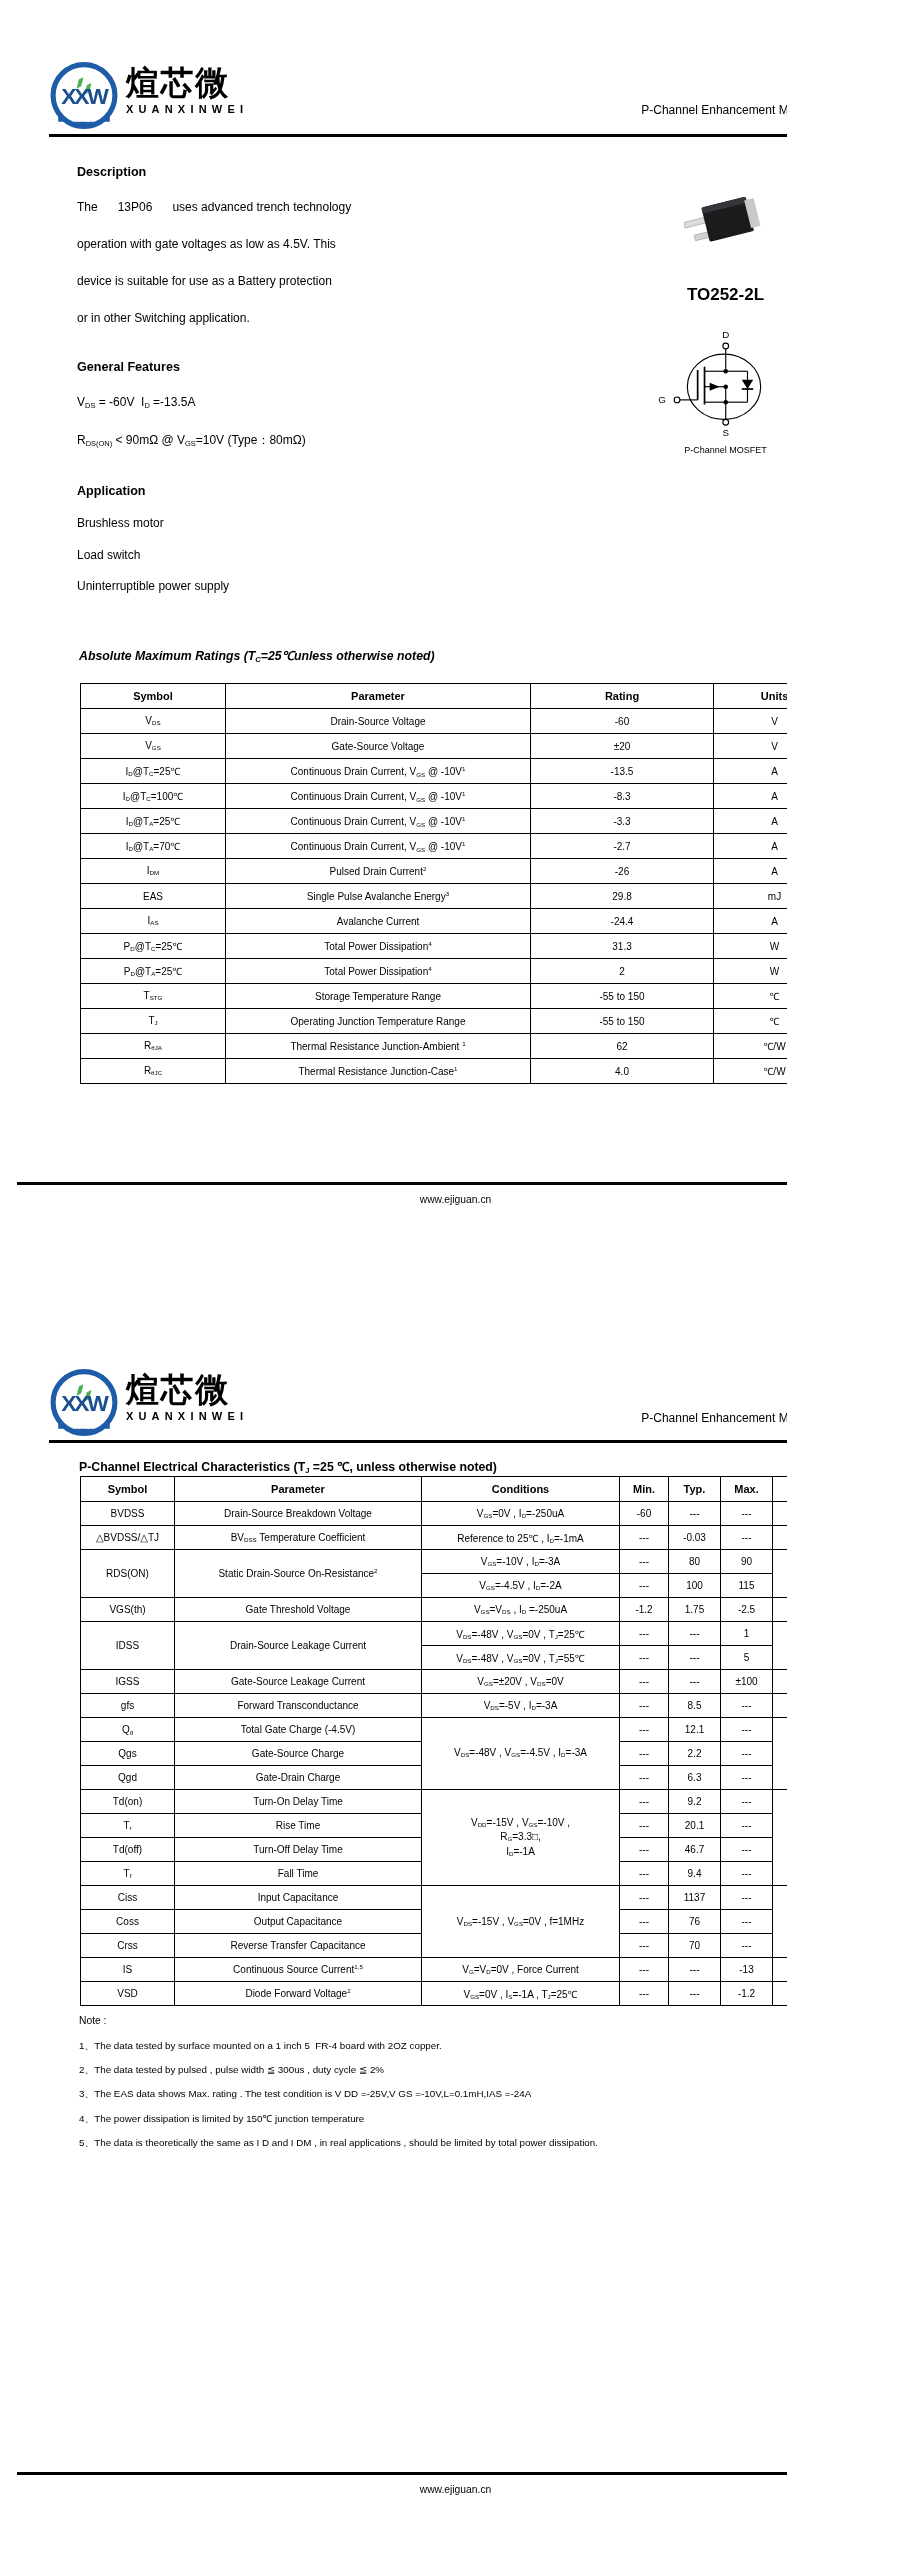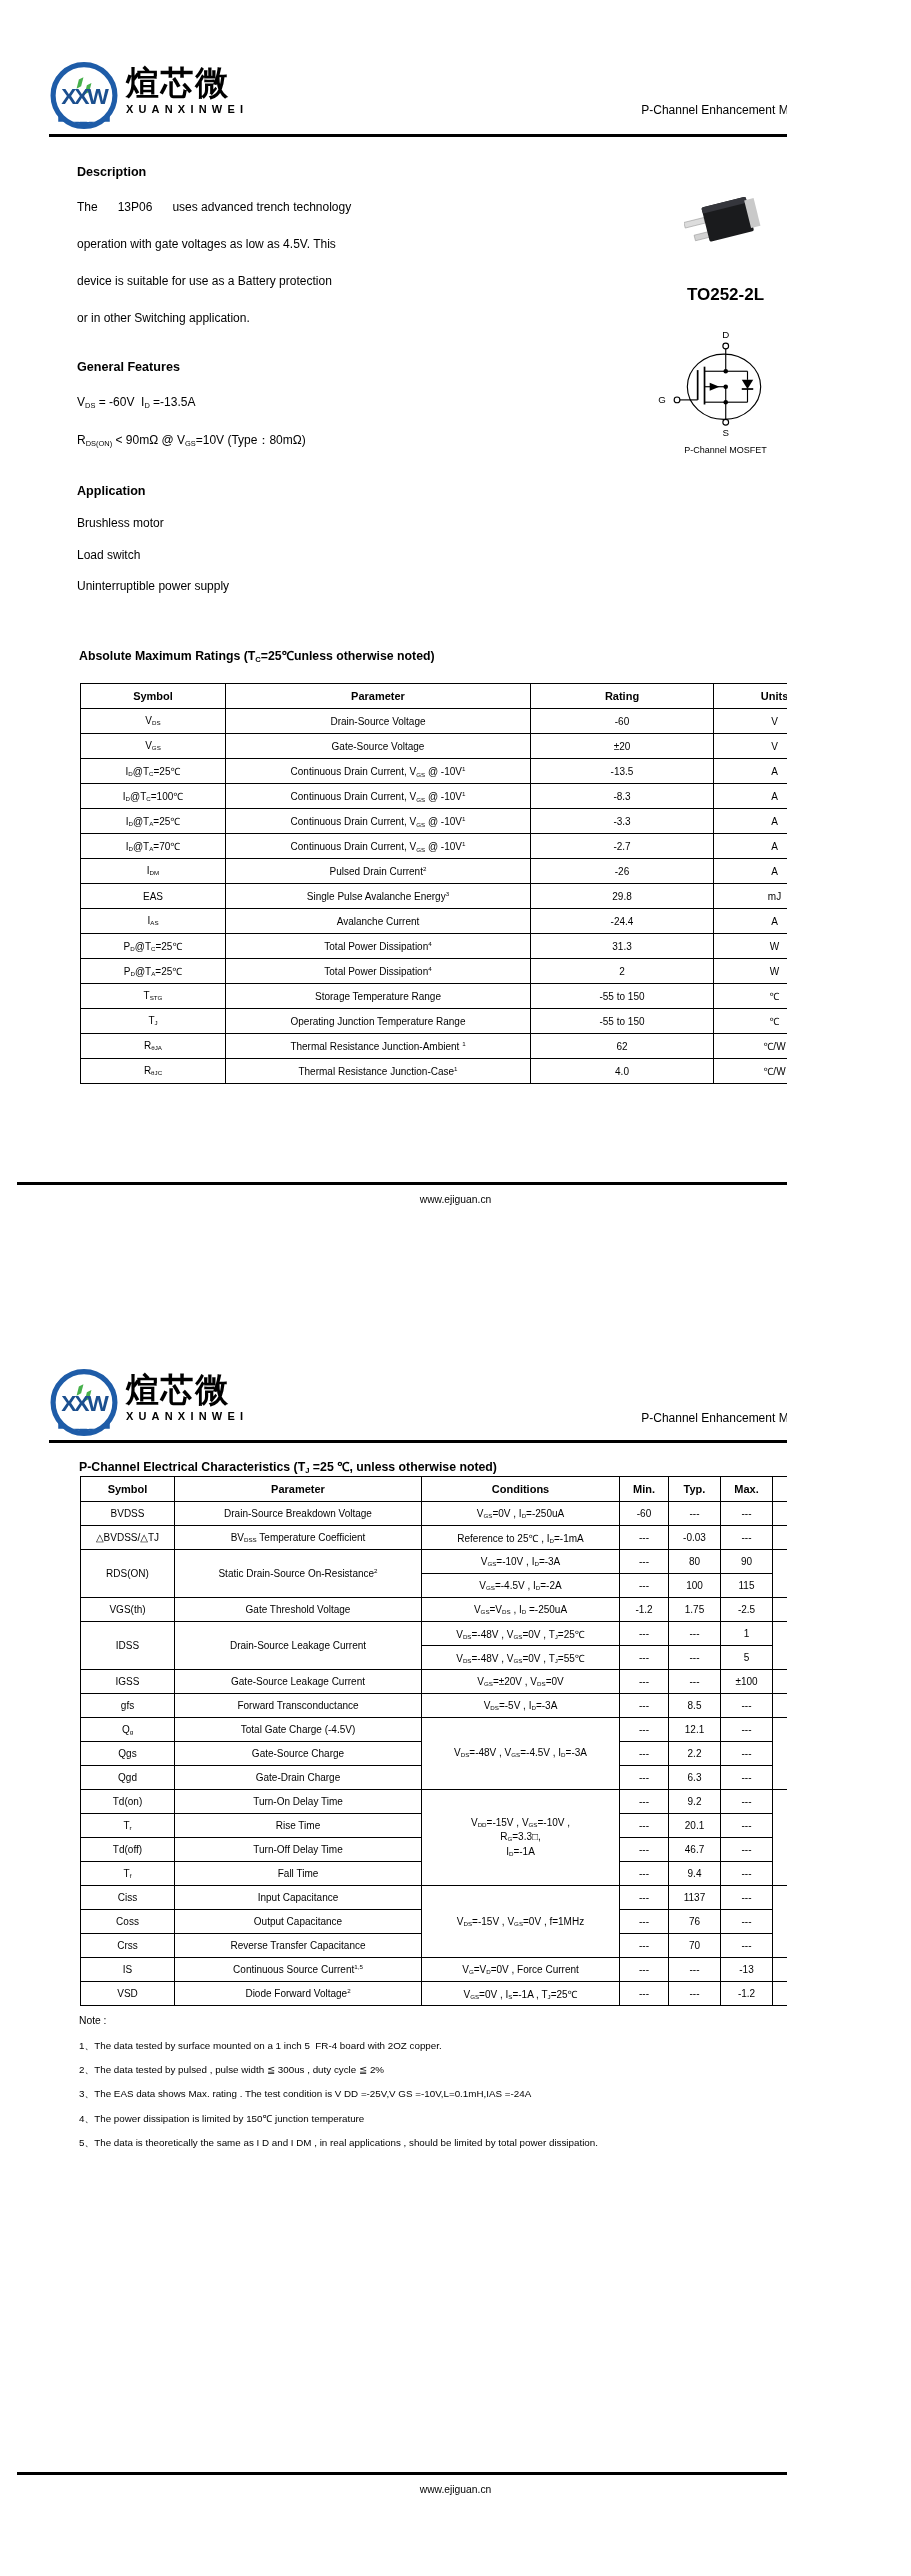--- a/index.html
+++ b/index.html
@@ -132,21 +132,21 @@
       <text x="125" y="185" text-anchor="middle" font-size="17" font-family="Liberation Sans,sans-serif">S</text>
       <line x1="125" y1="72" x2="163" y2="72" stroke="#000" stroke-width="2"></line>
       <line x1="163" y1="72" x2="163" y2="87" stroke="#000" stroke-width="2"></line>
       <polygon points="153,87 173,87 163,103" fill="#000"></polygon>
       <line x1="153" y1="103" x2="173" y2="103" stroke="#000" stroke-width="3"></line>
       <line x1="163" y1="103" x2="163" y2="126" stroke="#000" stroke-width="2"></line>
       <line x1="163" y1="126" x2="125" y2="126" stroke="#000" stroke-width="2"></line>
     </svg>
     <div class="abs sym-cap" style="left:654px;top:445px;">P-Channel MOSFET</div>
 
-    <div class="abs ttl" style="left:79px;top:647px;">Absolute Maximum Ratings (T<sub>C</sub>=25℃unless otherwise noted)</div>
+    <div class="abs ttl" style="left:79px;top:647px;font-style:italic;">Absolute Maximum Ratings (T<sub>C</sub>=25℃unless otherwise noted)</div>
     <table class="ds amr abs" style="left:80px;top:683px;width:754px;">
       <colgroup>
           <col style="width:145px">
           <col style="width:305px">
           <col style="width:183px">
           <col style="width:122px">
         </colgroup>
       <tbody>
           <tr class="hd">
         <th>Symbol</th>

